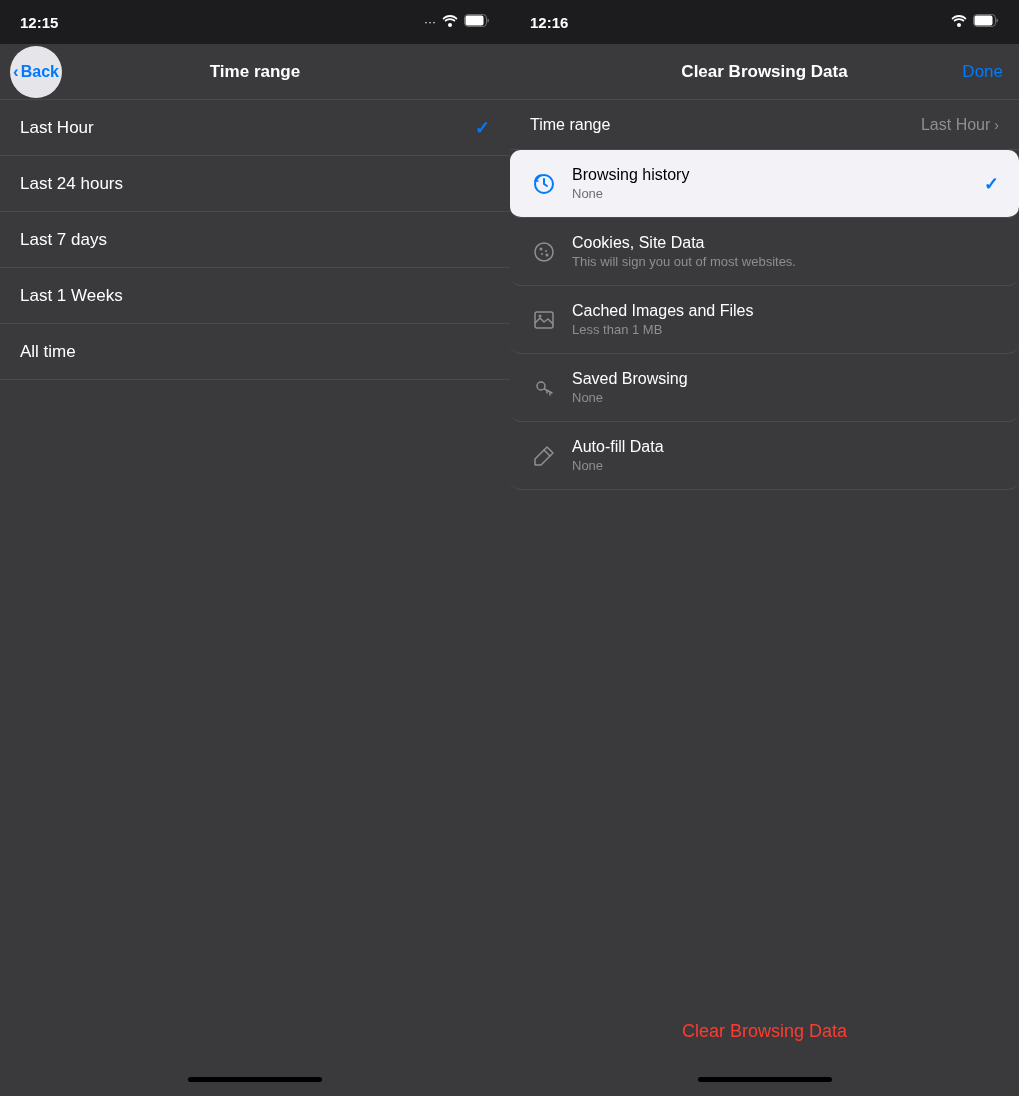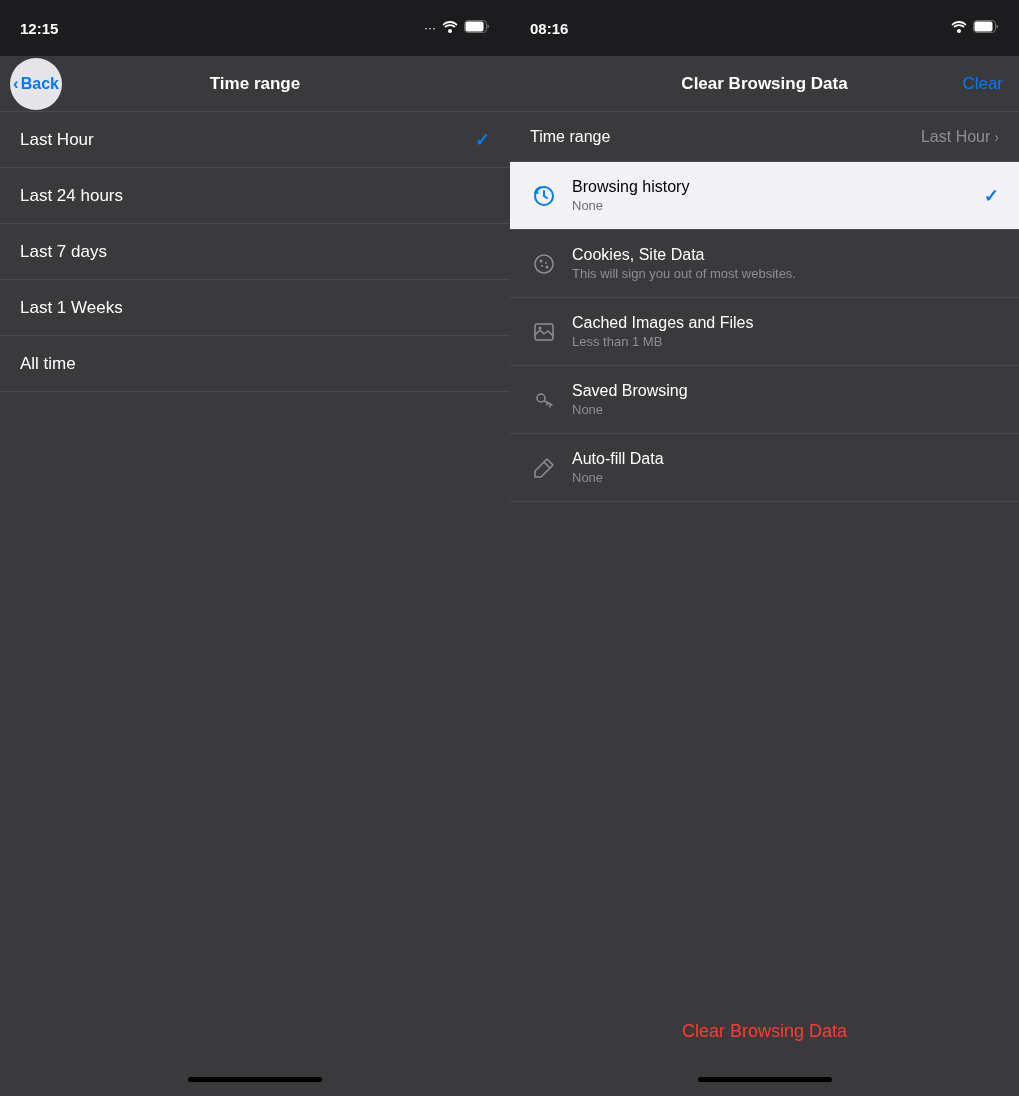--- a/index.html
+++ b/index.html
@@ -27,21 +27,21 @@
       width: 509px;
       height: 1096px;
       background: #3a3a3c;
       position: relative;
       display: flex;
       flex-direction: column;
     }
 
     
     .status-bar {
-      height: 56px;
+      height: 44px;
       background: #1c1c1e;
       display: flex;
       align-items: center;
       justify-content: space-between;
       padding: 0 20px;
       flex-shrink: 0;
     }
     .status-time {
       font-size: 15px;
       font-weight: 600;
@@ -178,20 +178,21 @@
 
     
     .list-item-right {
       min-height: 68px;
       display: flex;
       align-items: center;
       padding: 12px 20px;
       border-bottom: 0.5px solid #4a4a4c;
       cursor: pointer;
       gap: 14px;
+      border-radius: 11px;
     }
     .list-item-right.highlighted {
       background: #f2f2f7;
     }
     .item-icon {
       width: 28px;
       height: 28px;
       display: flex;
       align-items: center;
       justify-content: center;
@@ -313,42 +314,42 @@
   </div>
 
   <div class="home-indicator">
     <div class="home-bar"></div>
   </div>
 </div>
 
 <div class="phone-right">
 
   <div class="status-bar">
-    <span class="status-time">08:16</span>
+    <span class="status-time">12:16</span>
     <div class="status-icons">
       <span>
         <svg width="16" height="13" viewBox="0 0 16 13" fill="white">
           <path d="M8 3C10.5 3 12.7 4 14.3 5.7L15.5 4.3C13.5 2.2 10.9 1 8 1C5.1 1 2.5 2.2 0.5 4.3L1.7 5.7C3.3 4 5.5 3 8 3Z"></path>
           <path d="M8 6C9.7 6 11.2 6.7 12.3 7.8L13.5 6.5C12.1 5.1 10.1 4.2 8 4.2C5.9 4.2 3.9 5.1 2.5 6.5L3.7 7.8C4.8 6.7 6.3 6 8 6Z"></path>
           <circle cx="8" cy="11" r="2"></circle>
         </svg>
       </span>
       <span>
         <svg width="26" height="13" viewBox="0 0 26 13" fill="none">
           <rect x="0.5" y="0.5" width="22" height="12" rx="3.5" stroke="white" stroke-opacity="0.35"></rect>
           <rect x="1.5" y="1.5" width="18" height="10" rx="2" fill="white"></rect>
           <path d="M23.5 4.5V8.5C24.3 8.2 25 7.2 25 6.5C25 5.8 24.3 4.8 23.5 4.5Z" fill="white" fill-opacity="0.4"></path>
         </svg>
       </span>
     </div>
   </div>
 
   <div class="nav-bar-right">
     <span class="nav-title">Clear Browsing Data</span>
-    <span class="done-button">Clear</span>
+    <span class="done-button">Done</span>
   </div>
 
   <div class="time-range-row">
     <span class="time-range-label">Time range</span>
     <div class="time-range-value">
       <span>Last Hour</span>
       <span class="chevron-right">›</span>
     </div>
   </div>
 

